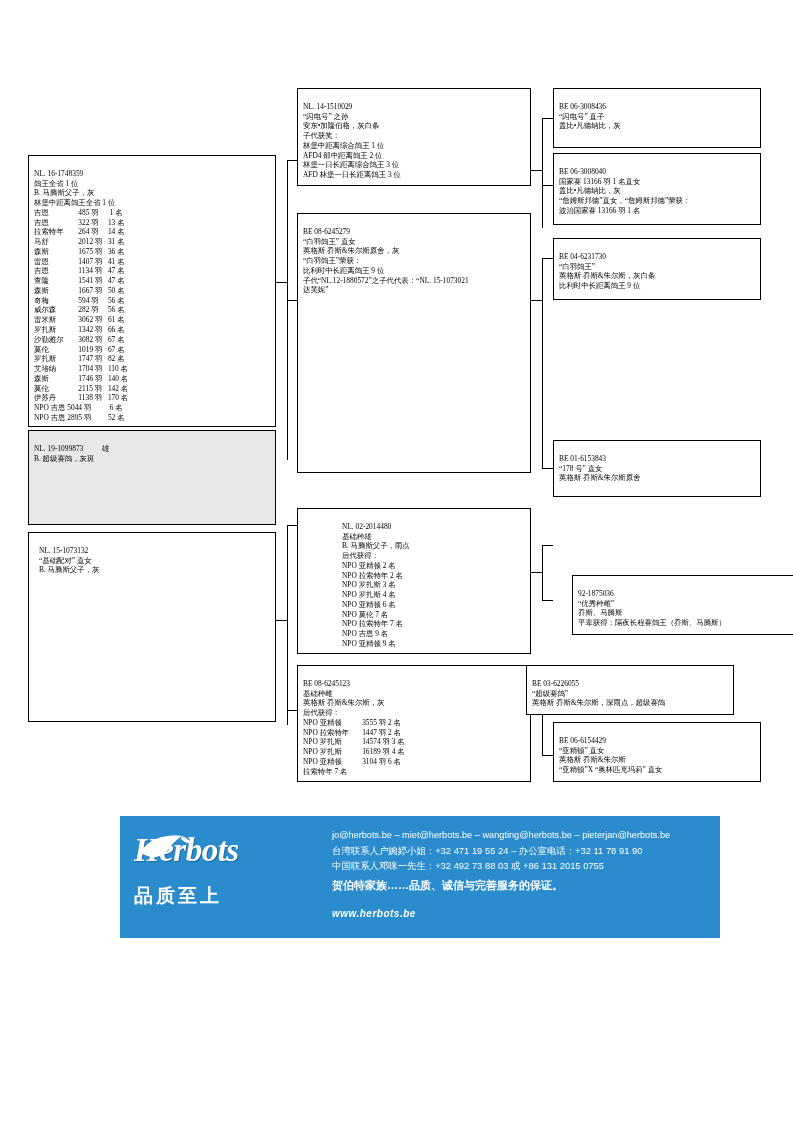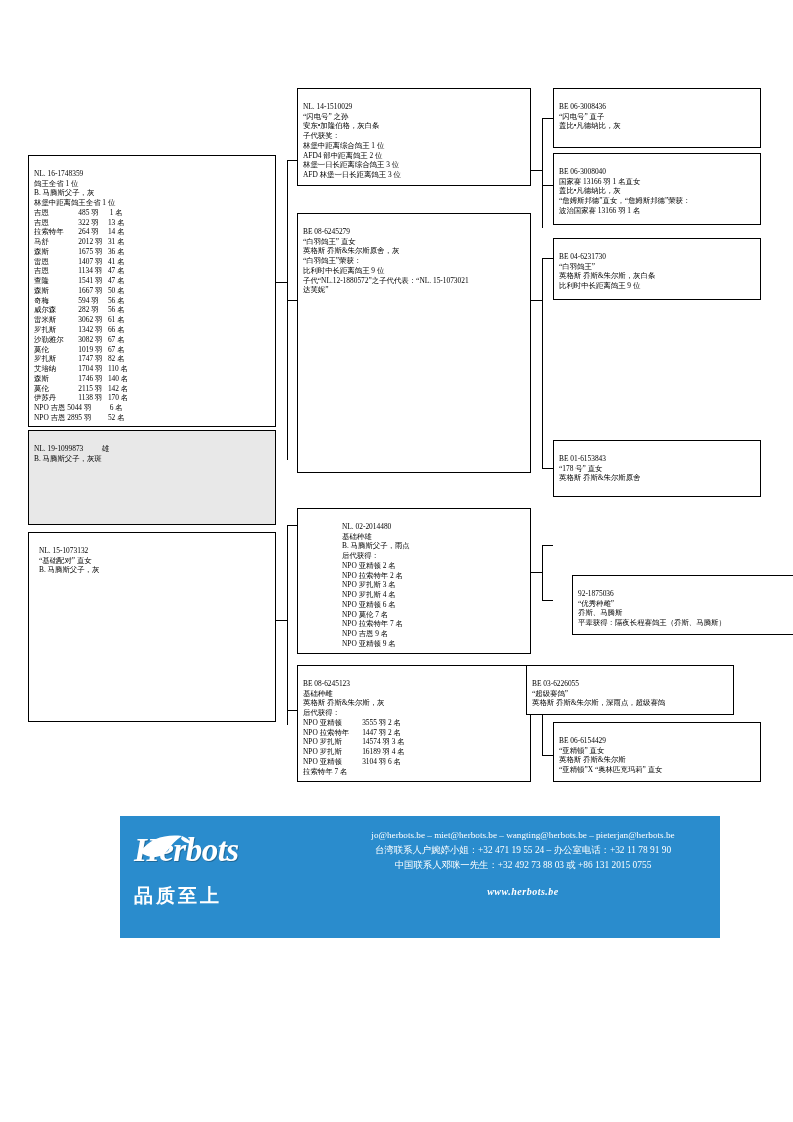--- a/index.html
+++ b/index.html
@@ -59,24 +59,23 @@
     font-size:19px;
     margin-top:16px;
     letter-spacing:3px;
   }
   .banner .bird{
     position:absolute;left:4px;top:4px;width:54px;height:30px;
   }
   .banner .lines{
     position:absolute;left:212px;top:12px;right:6px;
     color:#fff;
-    font-family:Liberation Serif, serif;
+    font-family:Liberation Sans, sans-serif;
     font-size:9.4px;
     line-height:1.62;
-    text-align:center;
   }
   .banner .lines .l1{font-size:9.2px;}
   .banner .lines .l4{
     font-size:11px;font-weight:bold;margin-top:4px;
   }
   .banner .lines .url{
     font-size:10px;font-weight:bold;font-style:italic;margin-top:11px;
     letter-spacing:.5px;
   }
 </style>
@@ -109,21 +108,21 @@
   <div class="ln lnh" style="left:531px;top:572px;width:11px;"></div>
   <div class="ln lnh" style="left:542px;top:545px;width:11px;"></div>
   <div class="ln lnh" style="left:542px;top:600px;width:11px;"></div>
 
   <div class="ln lnv" style="left:542px;top:690px;height:65px;"></div>
   <div class="ln lnh" style="left:531px;top:712px;width:11px;"></div>
   <div class="ln lnh" style="left:542px;top:690px;width:11px;"></div>
   <div class="ln lnh" style="left:542px;top:755px;width:11px;"></div>
 
   <div class="box gray" style="left:28px;top:430px;width:248px;height:95px;">
-<div class="hdr">NL. 19-1099873          雄</div><div>B. 马腾斯父子，灰斑</div>
+<div class="hdr">NL. 19-1099873          雄</div><div>B. 超级赛鸽，灰斑</div>
   </div>
 
   <div class="box" style="left:28px;top:155px;width:248px;height:272px;">
 <div class="hdr">NL. 16-1748359</div><div>鸽王全省 1 位
 B. 马腾斯父子，灰
 林堡中距离鸽王全省 1 位
 吉恩		485 羽	 1 名
 吉恩		322 羽	13 名
 拉索特年	264 羽	14 名
 马舒		2012 羽	31 名
@@ -245,17 +244,18 @@
         <path d="M2 20 C12 6, 28 2, 44 4 C38 8, 34 12, 30 18 C24 26, 12 28, 2 20 Z" fill="#ffffff"></path>
         <path d="M44 4 C48 6, 52 8, 53 12 C48 11, 45 9, 43 7 Z" fill="#ffffff"></path>
       </svg>
       <div class="brand">Herbots</div>
       <div class="sub">品质至上</div>
     </div>
     <div class="lines">
       <div class="l1">jo@herbots.be – miet@herbots.be – wangting@herbots.be – pieterjan@herbots.be</div>
       <div class="l2">台湾联系人户婉婷小姐：+32 471 19 55 24 – 办公室电话：+32 11 78 91 90</div>
       <div class="l3">中国联系人邓咪一先生：+32 492 73 88 03 或 +86 131 2015 0755</div>
+      <div class="l4">贺伯特家族……品质、诚信与完善服务的保证。</div>
       <div class="url">www.herbots.be</div>
     </div>
   </div>
 
 </div>
 
 </body></html>

